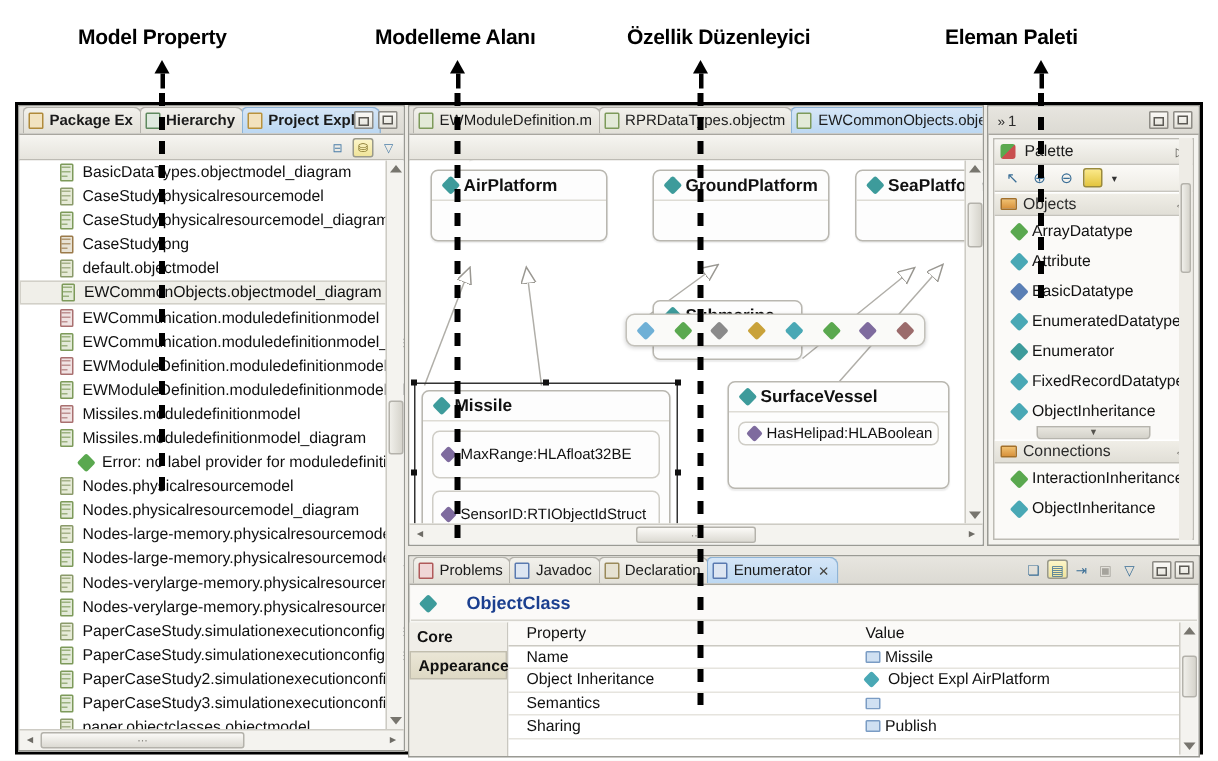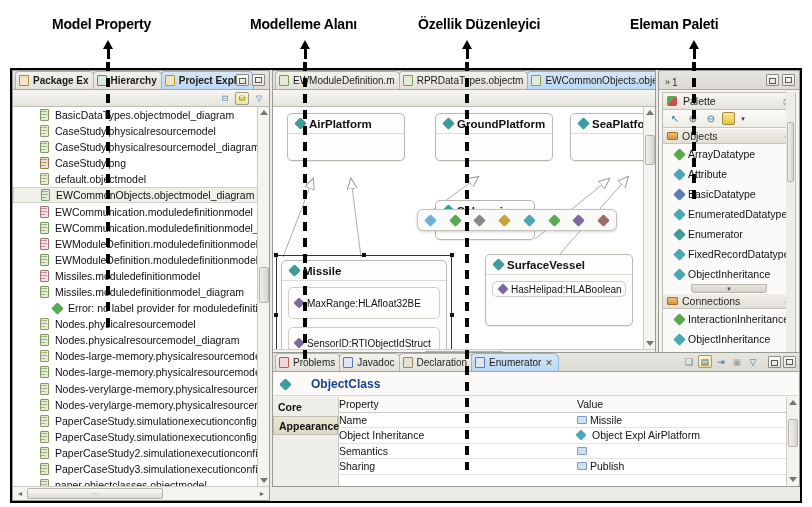--- a/index.html
+++ b/index.html
@@ -231,21 +231,21 @@
     height:20px; display:flex; align-items:center; padding-left:7px;
     font-size:12px; font-weight:700; color:#1b3f8f;
     background:#fbfaf8;
   }
   .ptabs { position:absolute; left:0; top:56px; width:66px; bottom:0; background:#f0eee8; border-right:1px solid #c9c7c0;}
   .ptab { height:19px; display:flex; align-items:center; padding-left:5px; font-size:10.5px; font-weight:700; color:#111; }
   .ptab.sel { background:linear-gradient(to bottom,#eae6d6,#ded9c4); border:1px solid #c2beae; }
   .ptable { position:absolute; left:66px; right:13px; top:56px; bottom:0; background:#fff; }
   .prow { display:flex; height:15.5px; align-items:center; font-size:10.5px; color:#111; border-bottom:1px solid #e6e4de; }
   .prow.head { font-weight:400; background:#fbfaf8; border-bottom:1px solid #cbc9c2; }
-  .pcell1 { width:234px; overflow:hidden; white-space:nowrap; }
+  .pcell1 { width:234px; padding-left:12px; overflow:hidden; white-space:nowrap; }
   .pcell2 { flex:1; padding-left:4px; display:flex; align-items:center; gap:3px; overflow:hidden; white-space:nowrap;}
   .vicon { width:10px;height:9px;flex:0 0 auto; }
 </style>
 </head>
 <body>
 
 <div id="root">
 
   <div id="annot-layer">
       <div class="annot" style="left: 52px; top: 16px;">Model Property</div>
@@ -722,21 +722,21 @@
               <span>ObjectInheritance</span>
             </div>
           </div>
       </div>
 
       <div class="vscroll" style="top:21px;bottom:3px;right:4px;width:9px;border:none;background:#eeece6;">
         <div class="thumb" style="top:30px;height:60px;width:7px;"></div>
       </div>
     </div>
 
-    <div class="panel" style="left:260px; top:282px; width:528px; height:135px; background:#f7f6f3;">
+    <div class="panel" style="left:260px; top:300px; width:528px; height:135px; background:#f7f6f3;">
 
       <div class="tabstrip" id="properties-tabstrip" style="padding-left: 2px;"><div class="tab">
             <span class="ticon" style="display: inline-block; position: relative;">
               <span style="position:absolute;left:0;top:0;width:10px;height:11px;background:#f0d6d6;border:1px solid #b05a5a;border-radius:1px;"></span>
             </span>
             <span>Problems</span>
           </div><div class="tab">
             <span class="ticon" style="display: inline-block; position: relative;">
               <span style="position:absolute;left:0;top:0;width:10px;height:11px;background:#dde6f2;border:1px solid #5a7ab0;border-radius:1px;"></span>
             </span>

